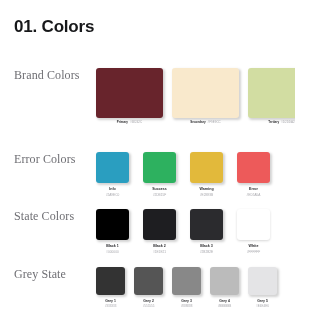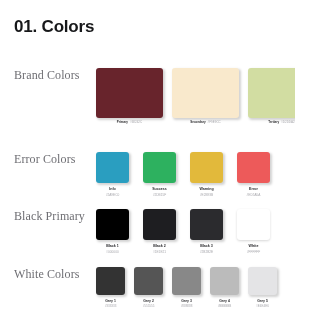--- a/index.html
+++ b/index.html
@@ -197,21 +197,21 @@
         <div class="swatch-caption">
           <span class="swatch-name">Error</span>
           <span class="swatch-hex">#ED5A5A</span>
         </div>
       </div>
 
     </div>
   </div>
 
   <div class="section section-black" style="top:209px;">
-    <div class="section-label">Black Primary</div>
+    <div class="section-label">State Colors</div>
     <div class="swatch-row">
 
       <div class="swatch-cell">
         <div class="swatch-chip" style="background:#000000;"></div>
         <div class="swatch-caption">
           <span class="swatch-name">Black 1</span>
           <span class="swatch-hex">#000000</span>
         </div>
       </div>
 
@@ -236,21 +236,21 @@
         <div class="swatch-caption">
           <span class="swatch-name">White</span>
           <span class="swatch-hex">#FFFFFF</span>
         </div>
       </div>
 
     </div>
   </div>
 
   <div class="section section-grey" style="top:267px;">
-    <div class="section-label">White Colors</div>
+    <div class="section-label">Grey State</div>
     <div class="swatch-row">
 
       <div class="swatch-cell">
         <div class="swatch-chip" style="background:#333333;"></div>
         <div class="swatch-caption">
           <span class="swatch-name">Grey 1</span>
           <span class="swatch-hex">#333333</span>
         </div>
       </div>
 

